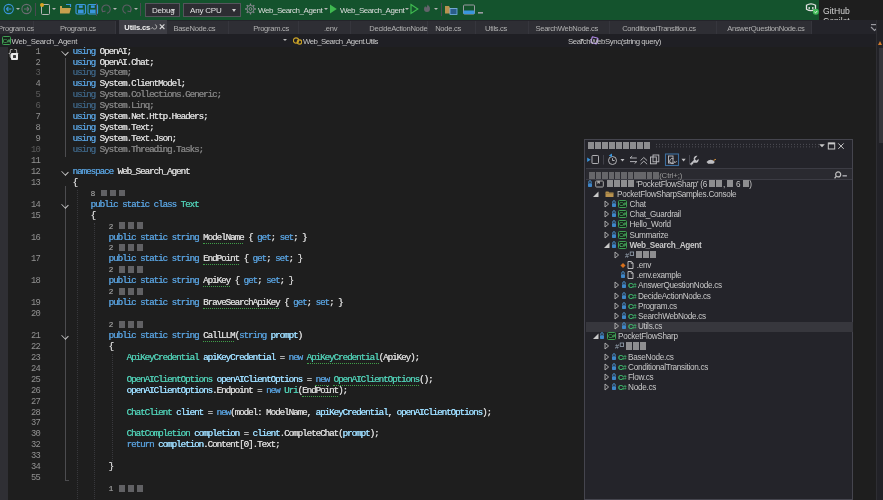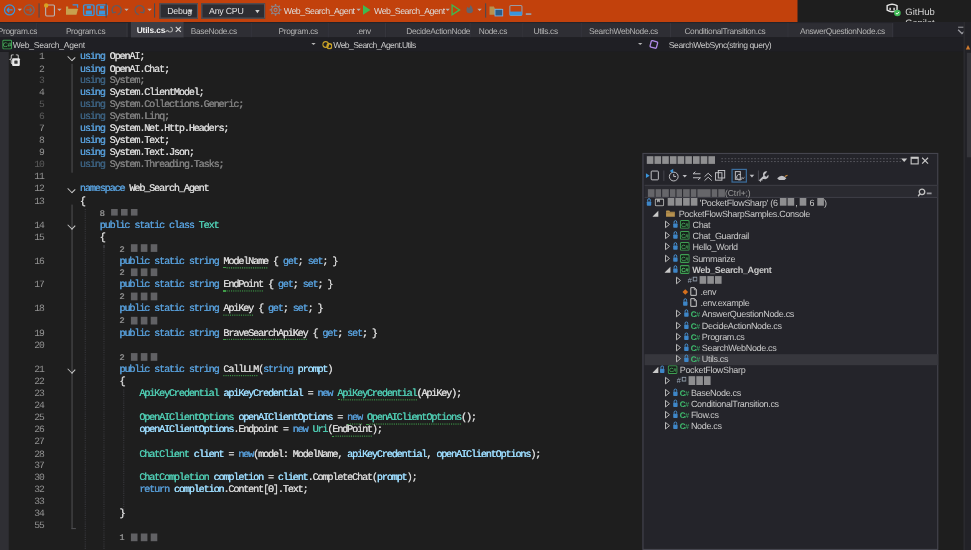--- a/index.html
+++ b/index.html
@@ -1,20 +1,20 @@
 <!DOCTYPE html>
 <html><head><meta charset="utf-8"><style>
 * { margin:0; padding:0; box-sizing:border-box; }
 html,body { width:883px; height:500px; overflow:hidden; background:#1e1e1e;
   font-family:"Liberation Sans",sans-serif; }
 #app { position:relative; width:883px; height:500px; }
 i,s,b { font-style:normal; text-decoration:none; font-weight:normal; }
 
 
-#tb { position:absolute; left:0; top:0; width:725px; height:19.5px; background:#c2410c;text-decoration:underline; }
+#tb { position:absolute; left:0; top:0; width:819px; height:19.5px; background:#14532d;text-decoration:underline; }
 #tb svg { position:absolute; top:0; left:0; }
 .combo { position:absolute; top:2.5px; height:14px; background:#2d2d32; border:1px solid #55555c;
   color:#e2e2e2; font-size:8px; line-height:13px; padding-left:6px; letter-spacing:-0.2px;}
 .combo u { position:absolute; right:4px; top:5px; width:0; height:0; border-left:2.6px solid transparent;
   border-right:2.6px solid transparent; border-top:3px solid #d0d0d0; }
 .tbtxt { position:absolute; top:5.5px; color:#dedede; font-size:8px; letter-spacing:-0.25px; }
 .dd { position:absolute; top:8px; width:0; height:0; border-left:2.4px solid transparent;
   border-right:2.4px solid transparent; border-top:2.8px solid #b5b5b5; }
 .vsep { position:absolute; top:3px; height:13px; width:1px; background:#4a4a52; }
 
@@ -200,21 +200,21 @@
 <span class="dd" style="left:283px;top:5px"></span>
 <svg width="9" height="9" viewBox="0 0 9 9" style="position:absolute;left:293px;top:2px">
         <circle cx="3" cy="4.5" r="2.6" fill="none" stroke="#c9a227" stroke-width="1.2"></circle>
         <circle cx="6.5" cy="6" r="2.2" fill="none" stroke="#c9a227" stroke-width="1.2"></circle>
       </svg>
 <span class="bct" style="left:303px;letter-spacing:-0.55px">Web_Search_Agent.Utils</span>
 <span class="dd" style="left:580px;top:5px"></span>
 <svg width="9" height="9" viewBox="0 0 9 9" style="position:absolute;left:590px;top:2px">
         <rect x="1.4" y="1.4" width="6" height="6" rx="1" transform="rotate(15 4.5 4.5)" fill="none" stroke="#b18be8" stroke-width="1.2"></rect>
       </svg>
-<span class="bct" style="left:608px;letter-spacing:-0.4px">SearchWebSync(string query)</span>
+<span class="bct" style="left:568px;letter-spacing:-0.4px">SearchWebSync(string query)</span>
 </div>
 
 <div id="ed">
 <div id="lm"></div>
 <div style="position:absolute;left:7.5px;top:1px;width:14px;height:14px">
 <span style="position:absolute;left:0;top:0;color:#c9c9c9;font-size:9.5px;font-family:'Liberation Mono',monospace">{</span>
 <span style="position:absolute;left:6.2px;top:0;color:#c9c9c9;font-size:9.5px;font-family:'Liberation Mono',monospace">}</span>
 <span style="position:absolute;left:3.8px;top:5.6px;width:6.6px;height:6.8px;background:#e8e8e8;border-radius:1px"></span>
 <span style="position:absolute;left:5.6px;top:7.4px;width:2.6px;height:2.6px;background:#3a3a3a;border-radius:0.5px"></span>
 </div>

